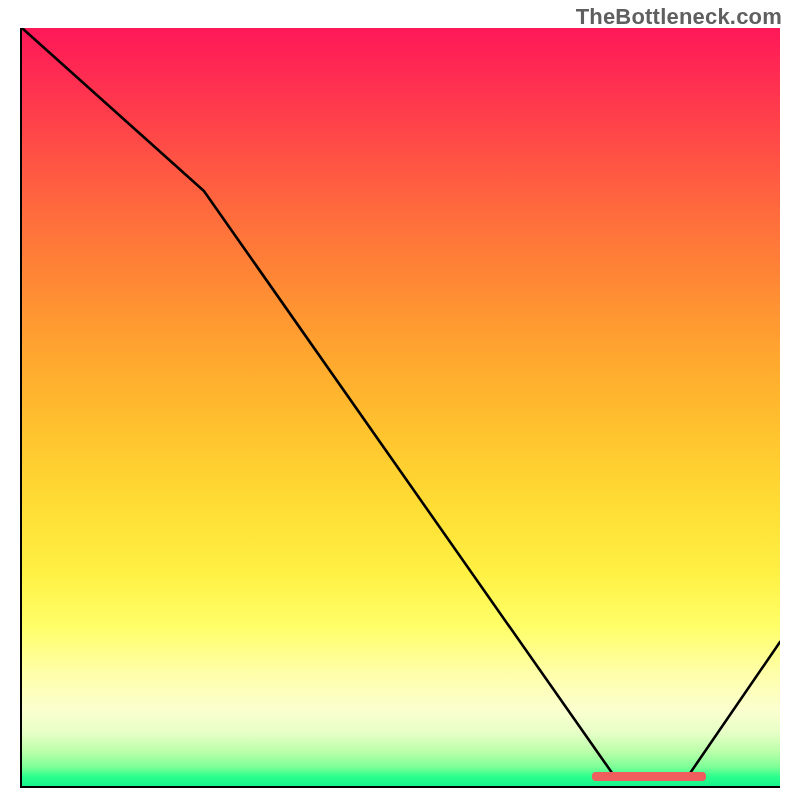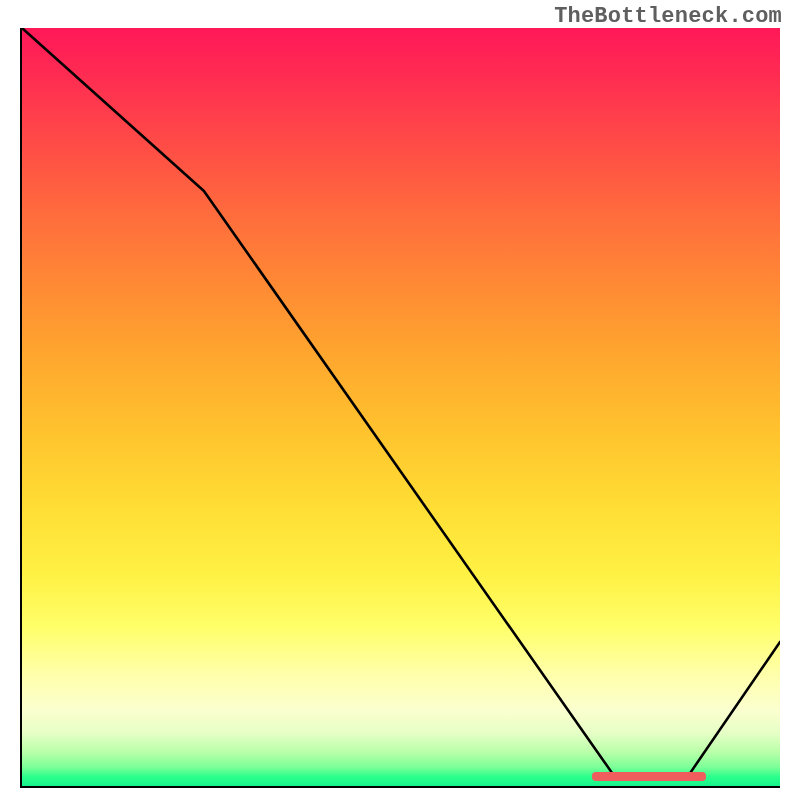--- a/index.html
+++ b/index.html
@@ -12,21 +12,21 @@
   }
   .wrap {
     position: relative;
     width: 800px;
     height: 800px;
   }
   .attribution {
     position: absolute;
     top: 4px;
     right: 18px;
-    font-family: Liberation Mono, monospace;
+    font-family: Liberation Sans, sans-serif;
     font-size: 22px;
     font-weight: bold;
     color: #5f5f5f;
     letter-spacing: 0.2px;
   }
   .plot {
     position: absolute;
     left: 20px;
     top: 28px;
     width: 760px;

